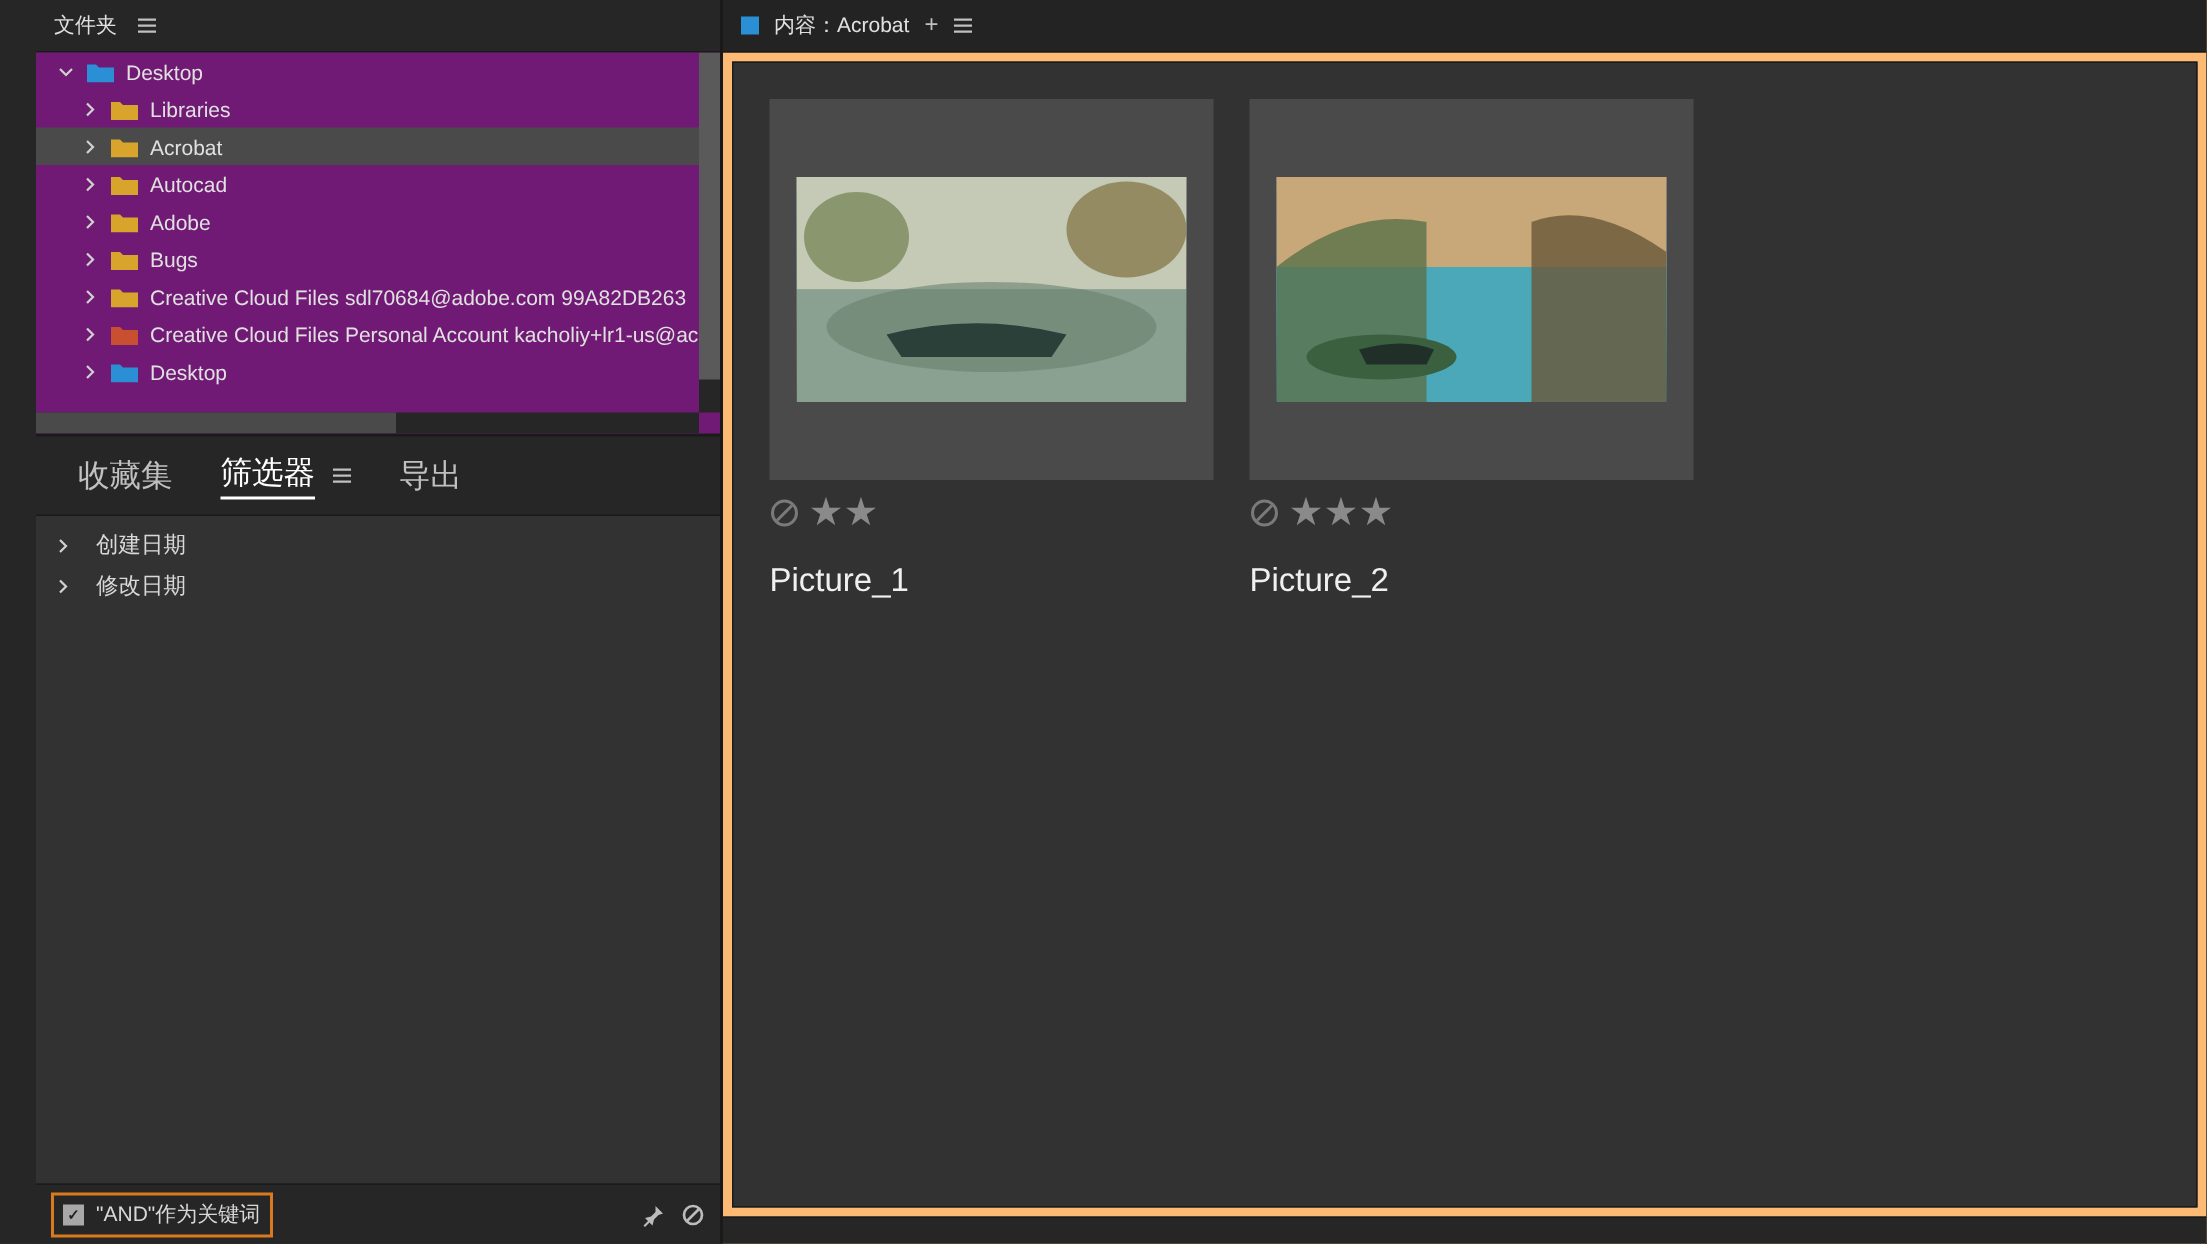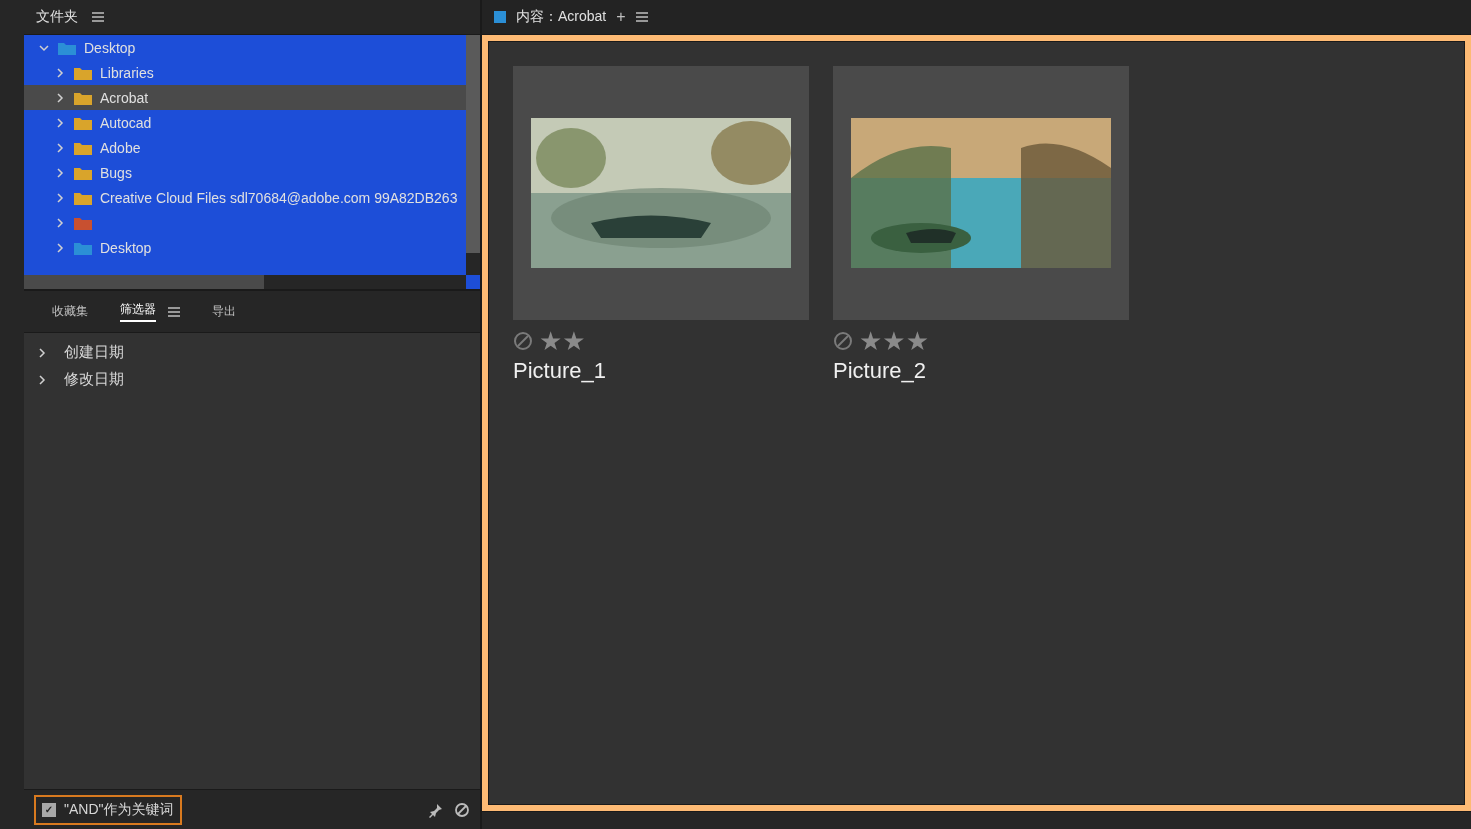--- a/index.html
+++ b/index.html
@@ -6,34 +6,34 @@
 body { background: #262626; color: #d0d0d0; width: 1471px; height: 829px; overflow: hidden; display: flex; }
 
 .left-panel { width: 458px; height: 100%; display: flex; flex-direction: column; border-right: 2px solid #1a1a1a; margin-left: 24px; }
 .right-panel { flex: 1; height: 100%; display: flex; flex-direction: column; background: #fdba74; }
 
 
 .panel-header { background: #262626; padding: 8px 12px; display: flex; align-items: center; gap: 10px; font-size: 14px; color: #e0e0e0; border-bottom: 1px solid #1a1a1a; }
 .panel-header .menu-icon { margin-left: 4px; }
 
 
-.folder-tree-wrap { height: 254px; overflow: hidden; position: relative; background: #1d4ed8; }
+.folder-tree-wrap { height: 254px; overflow: hidden; position: relative; background: #701a75; }
 .folder-tree { width: 100%; }
 .tree-row { display: flex; align-items: center; height: 25px; padding-left: 12px; font-size: 14px; color: #e0e0e0; cursor: default; white-space: nowrap; overflow: hidden; }
 .tree-row.selected { background: #4a4a4a; }
 .tree-row .chev { width: 16px; display: inline-flex; justify-content: center; color: #d0d0d0; }
 .tree-row .folder-icon { width: 18px; height: 14px; margin-right: 8px; margin-left: 6px; flex-shrink: 0; }
 .indent-1 { padding-left: 28px; }
 .h-scrollbar { position: absolute; bottom: 0; left: 0; right: 14px; height: 14px; background: #262626; }
 .h-thumb { position: absolute; left: 0; width: 240px; height: 14px; background: #4a4a4a; }
 .v-scrollbar { position: absolute; right: 0; top: 0; bottom: 14px; width: 14px; background: #262626; }
 .v-thumb { position: absolute; top: 0; width: 14px; height: 218px; background: #5a5a5a; }
 
 
-.tabs-row { background: #262626; padding: 10px 28px; display: flex; align-items: center; gap: 32px; font-size: 12px; color: #c0c0c0; border-top: 2px solid #1a1a1a; border-bottom: 1px solid #1a1a1a; }
+.tabs-row { background: #262626; padding: 10px 28px; display: flex; align-items: center; gap: 32px; font-size: 21px; color: #c0c0c0; border-top: 2px solid #1a1a1a; border-bottom: 1px solid #1a1a1a; }
 .tab { cursor: pointer; }
 .tab.active { color: #fff; border-bottom: 2px solid #fff; padding-bottom: 2px; }
 .tab-menu-icon { margin-left: -20px; }
 
 
 .filter-area { flex: 1; background: #323232; padding: 6px 0; overflow: hidden; }
 .filter-row { display: flex; align-items: center; padding: 4px 14px; font-size: 15px; color: #d8d8d8; gap: 14px; cursor: pointer; }
 .filter-row .chev { width: 12px; }
 
 
@@ -50,21 +50,21 @@
 
 .thumb-area { flex: 1; background: #323232; border: 1px solid #1a1a1a; margin: 6px; padding: 24px; display: flex; gap: 24px; align-items: flex-start; overflow: hidden; }
 
 .thumb-card { width: 296px; }
 .thumb-box { width: 296px; height: 254px; background: #4a4a4a; display: flex; align-items: center; justify-content: center; }
 .thumb-img { width: 260px; height: 150px; background: linear-gradient(180deg, #b8c4b0 0%, #7a8a78 50%, #4a5a50 100%); position: relative; overflow: hidden; }
 .thumb-img.v2 { background: linear-gradient(180deg, #c8b090 0%, #5ab0c0 60%, #3a7060 100%); }
 .thumb-meta { display: flex; align-items: center; gap: 6px; margin-top: 8px; }
 .no-icon { color: #7a7a7a; }
 .star { color: #8a8a8a; font-size: 26px; line-height: 1; }
-.thumb-name { font-size: 22px; color: #f0f0f0; margin-top: 4px; font-weight: 500; }
+.thumb-name { font-size: 22px; color: #f0f0f0; margin-top: 19px; font-weight: 500; }
 
 .right-bottom { height: 18px; background: #262626; border-top: 1px solid #1a1a1a; }
 
 svg { display: block; }
 </style>
 </head>
 <body>
 
 <div class="left-panel">
 
@@ -177,20 +177,21 @@
             <span class="chev">
               <svg width="8" height="10" viewBox="0 0 8 10">
                 <path d="M2 1l4 4-4 4" stroke="#d0d0d0" stroke-width="1.5" fill="none"></path>
               </svg>
             </span>
             <span class="folder-icon">
               <svg width="18" height="14" viewBox="0 0 18 14">
                 <path d="M0 2h6l2 2h10v10H0z" fill="#c85030"></path>
               </svg>
             </span>
+            <span>Creative Cloud Files Personal Account kacholiy+lr1-us@ac</span>
           </div>
           <div class="tree-row indent-1">
             <span class="chev">
               <svg width="8" height="10" viewBox="0 0 8 10">
                 <path d="M2 1l4 4-4 4" stroke="#d0d0d0" stroke-width="1.5" fill="none"></path>
               </svg>
             </span>
             <span class="folder-icon">
               <svg width="18" height="14" viewBox="0 0 18 14">
                 <path d="M0 2h6l2 2h10v10H0z" fill="#2b8fd6"></path>

